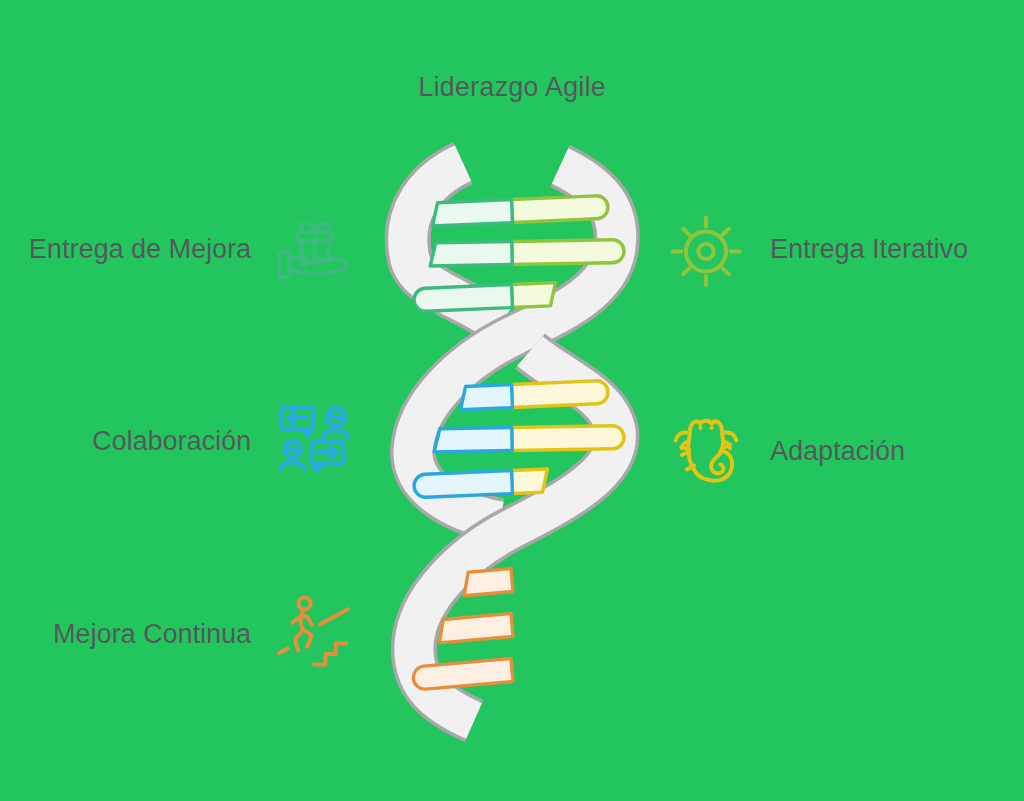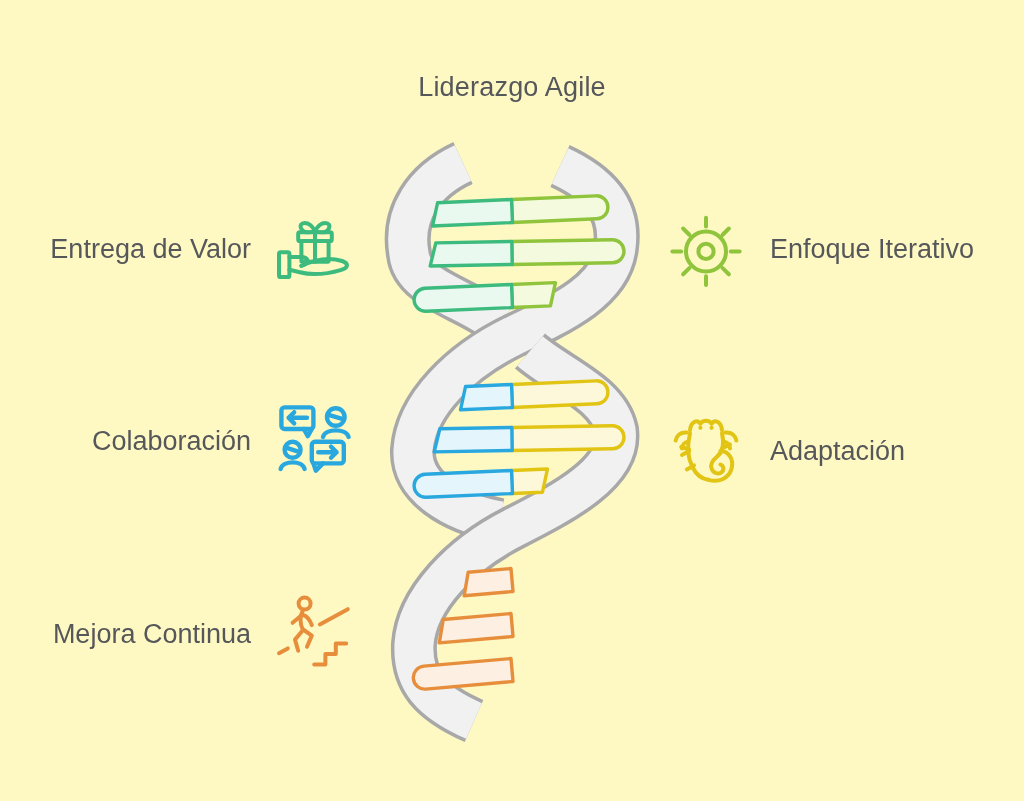--- a/index.html
+++ b/index.html
@@ -1,17 +1,17 @@
 <!DOCTYPE html>
 <html style="--text: #56575a; --strand: #a8a8a8; --strand-fill: #f1f1f1; --green: #3dbb7e; --green-fill: #e9f9f0; --lime: #8fc43c; --lime-fill: #f3fadd; --blue: #29a8df; --blue-fill: #e5f5fc; --yellow: #e2c414; --yellow-fill: #fdf8d9; --orange: #e78e3c; --orange-fill: #fdf0e3;"><head>
 <meta charset="utf-8">
 <style>
   html,body{margin:0;padding:0;background:#ffffff;}
   .canvas{
-    position:relative;width:1024px;height:801px;background:#fef9c3;overflow:hidden;
+    position:relative;width:1024px;height:801px;background:#22c55e;overflow:hidden;
     font-family:"Liberation Sans", sans-serif;
   }
   .title{
     position:absolute;top:72px;left:0;right:0;text-align:center;
     font-size:27px;color:var(--text);letter-spacing:0.2px;
   }
   .helix-svg{position:absolute;left:0;top:0;}
   .strand-outer{fill:none;stroke:var(--strand);stroke-width:46;}
   .strand-inner{fill:none;stroke:var(--strand-fill);stroke-width:39;}
   .rung{stroke-width:3.4;stroke-linejoin:round;}
@@ -93,21 +93,21 @@
       <g transform="rotate(-5 512 625)">
         <path class="rung g2l" d="M512 613.5 L444 613.5 L438 636.5 L512 636.5 Z"></path>
       </g>
       <g transform="rotate(-5 512 670)">
         <path class="rung g2l" d="M512 658.5 L424.5 658.5 A11.5 11.5 0 0 0 424.5 681.5 L512 681.5 Z"></path>
       </g>
     </g>
   </svg>
 
   <div class="row left" style="top:209px">
-    <span class="lbl">Entrega de Valor</span>
+    <span class="lbl">Entrega de Mejora</span>
     <span class="ic ic-green">
       <svg viewBox="0 0 100 100" fill="none" stroke="currentColor" stroke-width="5" stroke-linecap="round" stroke-linejoin="round">
         <path d="M50 28 C43 13 28 16 33 25 C36 31 46 29 50 28 Z"></path>
         <path d="M50 28 C57 13 72 16 67 25 C64 31 54 29 50 28 Z"></path>
         <rect x="29" y="29" width="42" height="11" rx="2"></rect>
         <rect x="33" y="40" width="34" height="26" rx="1"></rect>
         <path d="M50 29 V66"></path>
         <rect x="5" y="54" width="13" height="31" rx="2"></rect>
         <path d="M18 60 H33 C41 60 43 66 38 69 L33 71"></path>
         <path d="M33 71 C50 63 68 60 84 65 C93 68 91 74 83 76 C66 81 46 83 31 79 L18 76"></path>
@@ -160,21 +160,21 @@
         <path d="M50 22 V11"></path>
         <path d="M50 84 V95"></path>
         <path d="M19 53 H8"></path>
         <path d="M81 53 H92"></path>
         <path d="M70.8 32.2 L78.6 24.4"></path>
         <path d="M29.2 32.2 L21.4 24.4"></path>
         <path d="M70.8 73.8 L78.6 81.6"></path>
         <path d="M29.2 73.8 L21.4 81.6"></path>
       </svg>
     </span>
-    <span class="lbl">Enfoque Iterativo</span>
+    <span class="lbl">Entrega Iterativo</span>
   </div>
 
   <div class="row right" style="top:411px">
     <span class="ic ic-yellow">
       <svg viewBox="0 0 100 100" fill="none" stroke="currentColor" stroke-width="5" stroke-linecap="round" stroke-linejoin="round">
         <path d="M30 24 C31 13 39 10 43 16 C46 11 54 11 57 16 C61 10 69 13 70 24"></path>
         <path d="M26 27 C18 26 13 31 12 37"></path>
         <path d="M74 27 C82 26 87 31 88 37"></path>
         <path d="M28 38 C23 39 20 43 20 47"></path>
         <path d="M72 38 C77 39 80 43 80 47"></path>

